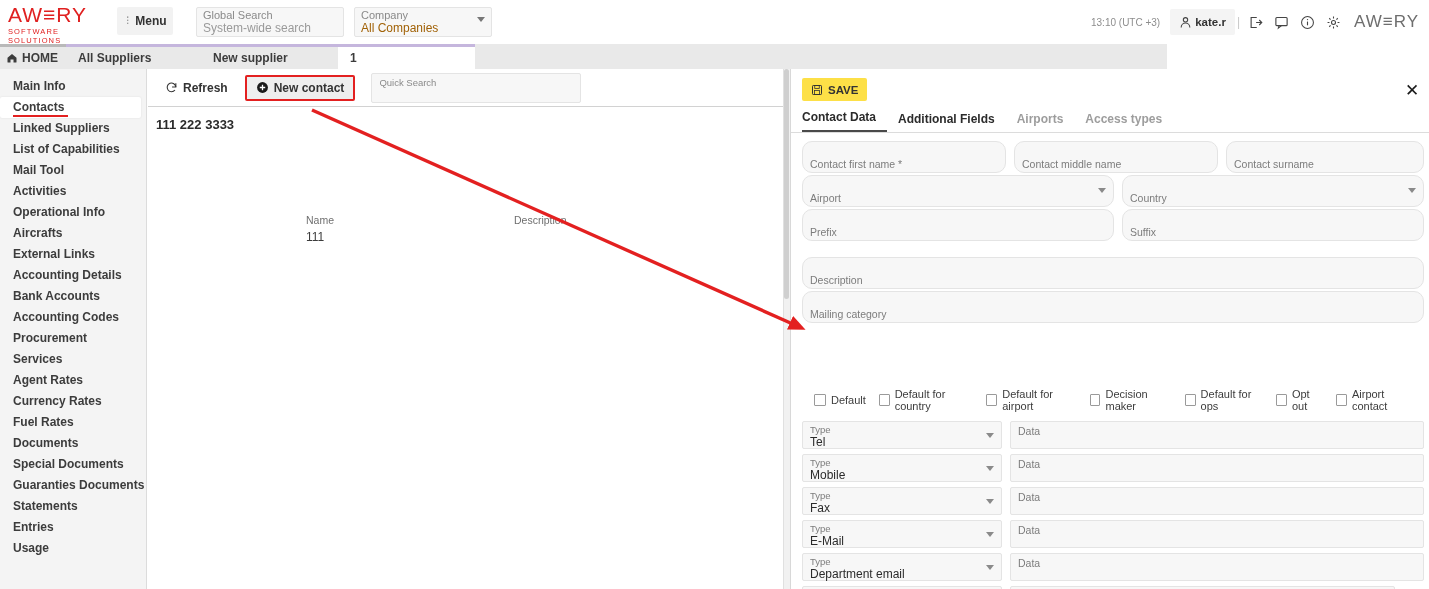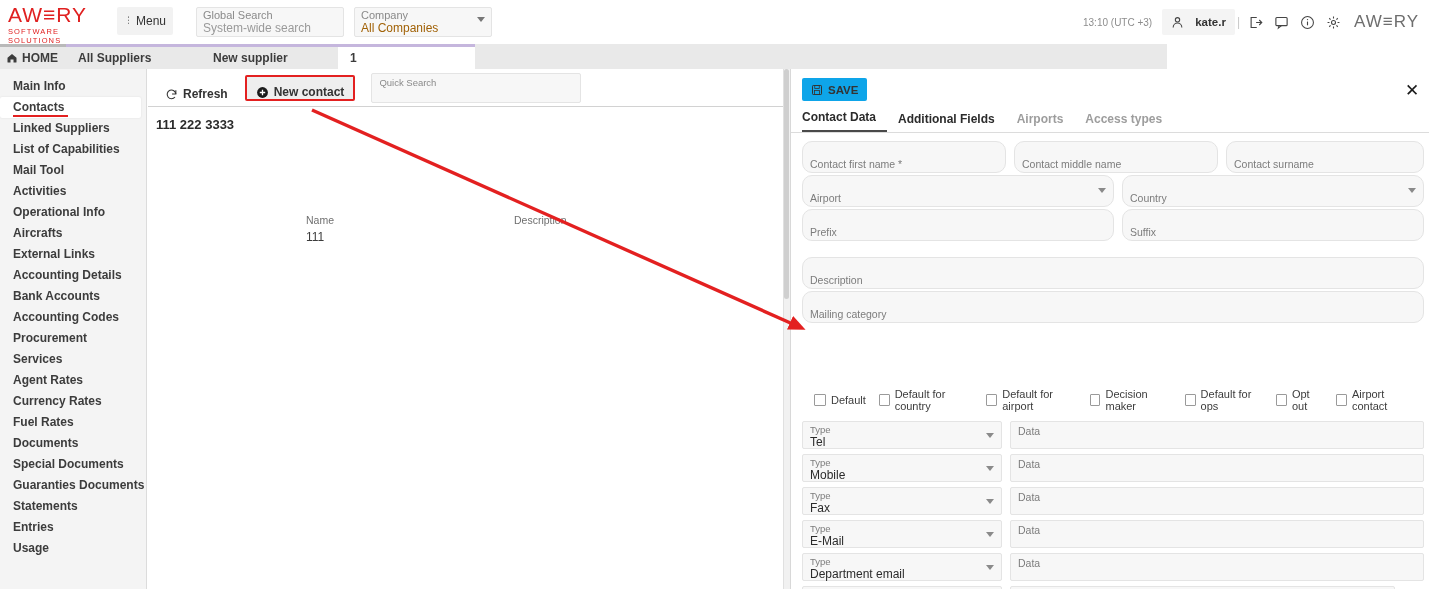--- a/index.html
+++ b/index.html
@@ -33,21 +33,21 @@
   #menu-btn {
     position: absolute; left: 117px; top: 7px; width: 56px; height: 28px;
     background: #f2f2f2; border: none; border-radius: 2px;
     display: flex; align-items: center; justify-content: center; gap: 3px;
     cursor: pointer;
   }
   #menu-btn .dots {
     display: inline-block; line-height: 6px; font-size: 9px; color: #555;
     letter-spacing: 0; transform: translateY(-1px);
   }
-  #menu-btn .lbl { font-size: 12px; font-weight: normal; color: #333; text-align: right; }
+  #menu-btn .lbl { font-size: 12px; font-weight: bold; color: #333; text-align: right; }
 
   .hdr-field {
     position: absolute; top: 7px; height: 30px;
     background: #f7f7f7; border: 1px solid #e4e4e4; border-radius: 2px;
     padding: 2px 6px;
   }
   .hdr-field .flabel { font-size: 11px; color: #8a8a8a; line-height: 11px; }
   .hdr-field .fvalue { font-size: 12px; color: #9a9a9a; line-height: 14px; }
   #global-search { left: 196px; width: 148px; }
   #company-select { left: 354px; width: 138px; }
@@ -58,21 +58,21 @@
     border-right: 4px solid transparent; border-top: 5px solid #777;
   }
 
   #hdr-right {
     position: absolute; right: 4px; top: 0; height: 44px;
     display: flex; align-items: center; gap: 0px;
   }
   #clock { font-size: 10px; color: #8d8d8d; margin-right: 10px; }
   #user-chip {
     background: #f4f4f4; height: 26px; display: flex; align-items: center;
-    gap: 11px; padding: 0 9px; border-radius: 2px; cursor: pointer;
+    gap: 3px; padding: 0 9px; border-radius: 2px; cursor: pointer;
   }
   #user-chip .uname { font-size: 11.5px; font-weight: bold; color: #333; }
   #user-sep { color: #c9c9c9; margin: 0 2px; }
   .hicon { width: 26px; height: 26px; display:flex; align-items:center; justify-content:center; cursor: pointer; }
   #awery-right {
     font-size: 17px; letter-spacing: 1px; color: #6e6e6e; margin-left: 8px; margin-right: 6px;
   }
 
   
   #tab-bar {
@@ -116,21 +116,21 @@
   #main {
     position: absolute; left: 148px; top: 69px; width: 635px; height: 520px;
     background: #ffffff;
   }
   #toolbar {
     position: absolute; left: 0; top: 0; width: 635px; height: 38px;
     border-bottom: 1px solid #d2d2d2;
     display: flex; align-items: center; padding-left: 8px; gap: 8px;
   }
   .tb-btn {
-    display: flex; align-items: flex-end; gap: 5px; height: 26px;
+    display: flex; align-items: center; gap: 5px; height: 26px;
     padding: 0 9px; font-size: 12px; font-weight: bold; color: #333;
     background: transparent; border: none; cursor: pointer; border-radius: 2px;
   }
   #newcontact-btn {
     background: #eeeeee; border: 2px solid #e32020;
   }
   #quick-search {
     margin-left: 8px; width: 210px; height: 30px;
     background: #f7f7f7; border: 1px solid #e4e4e4; border-radius: 2px;
     padding: 3px 7px; cursor: text;
@@ -165,21 +165,21 @@
   #panel-scroll-rail {
     position: absolute; left: 783px; top: 69px; width: 7px; height: 520px;
     background: #f1f1f1; border-left: 1px solid #e0e0e0;
   }
   #panel-scroll-thumb {
     position: absolute; left: 784px; top: 69px; width: 5px; height: 230px;
     background: #cfcfcf; border-radius: 3px;
   }
   #save-btn {
     position: absolute; left: 11px; top: 9px; height: 23px;
-    background: #0ea5e9; display: flex; align-items: center; gap: 5px;
+    background: #fde047; display: flex; align-items: center; gap: 5px;
     padding: 0 9px; font-size: 11.5px; font-weight: bold; color: #333;
     border: none; cursor: pointer; border-radius: 2px;
   }
   #close-btn {
     position: absolute; right: 6px; top: 10px; width: 22px; height: 22px;
     display: flex; align-items: center; justify-content: center;
     font-size: 17px; color: #1a1a1a; cursor: pointer; line-height: 1;
   }
   #panel-tabs {
     position: absolute; left: 0; top: 36px; width: 639px; height: 28px;

